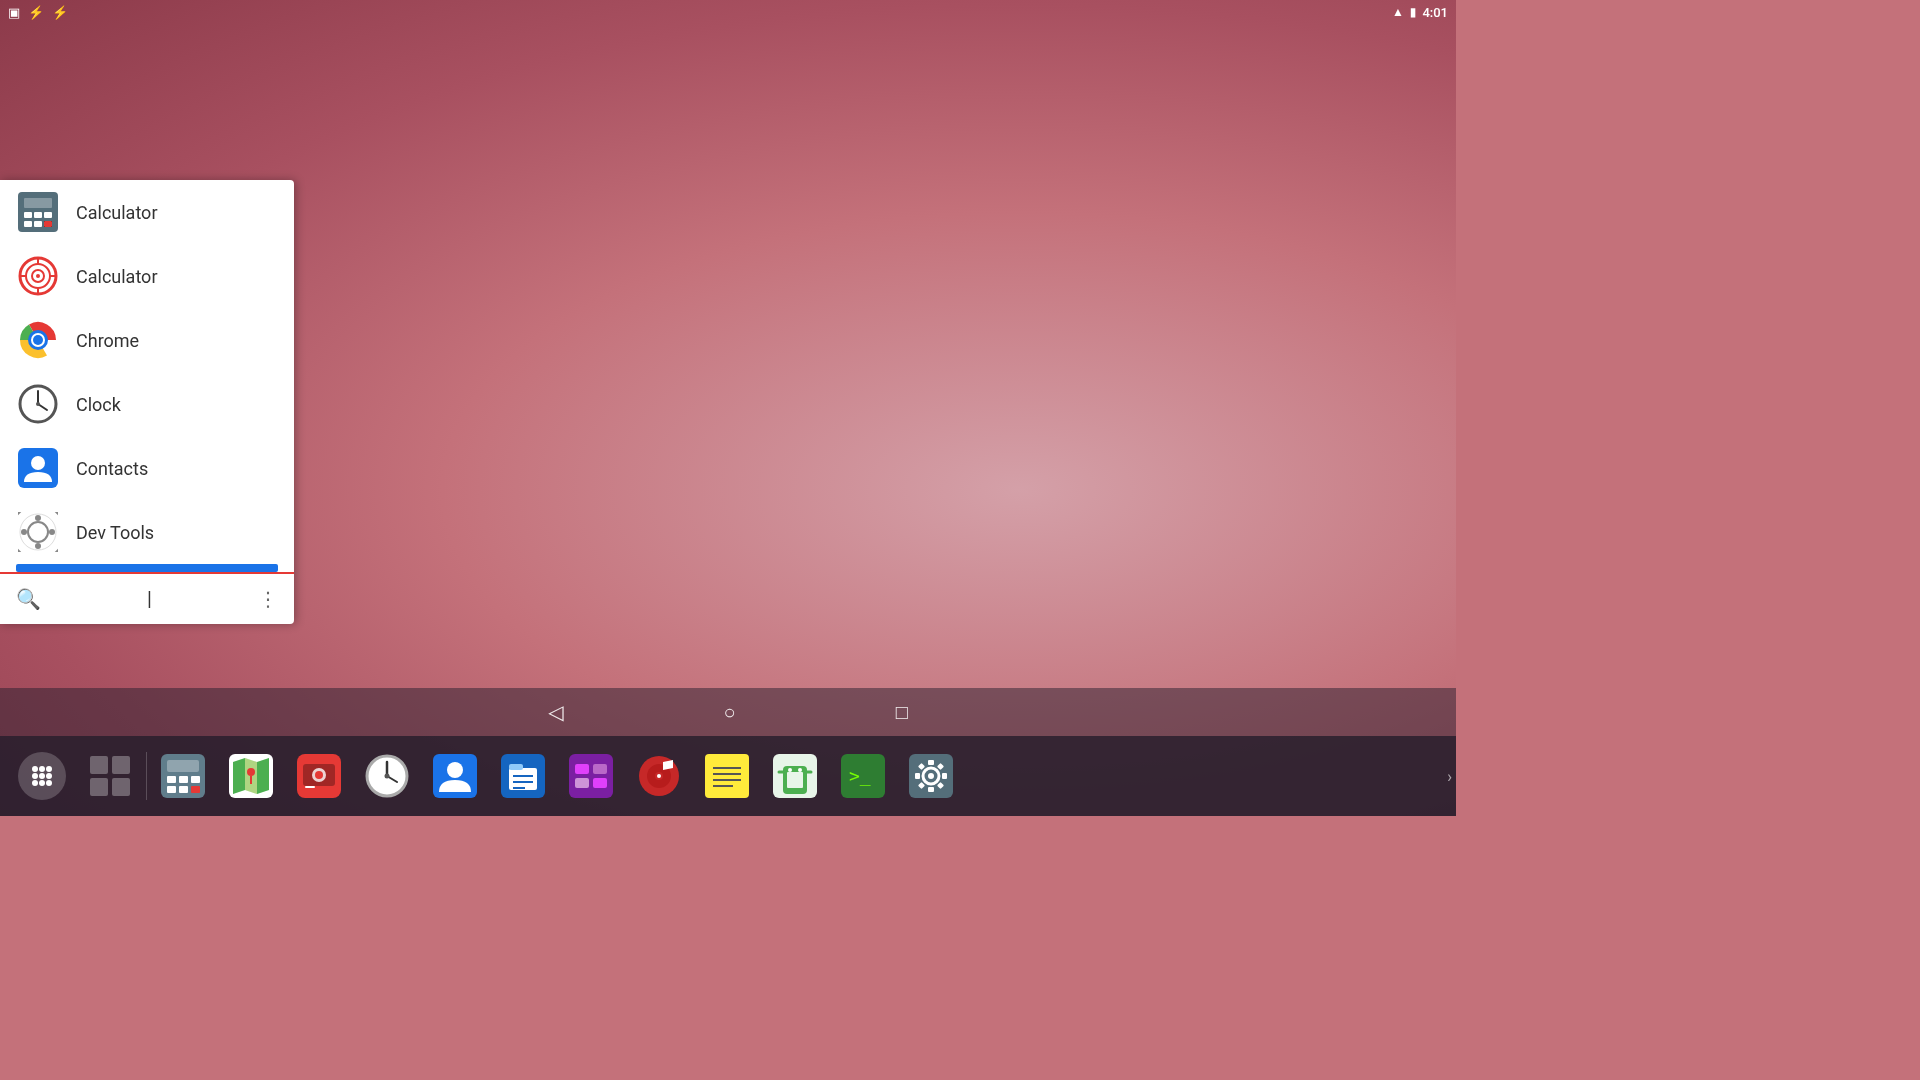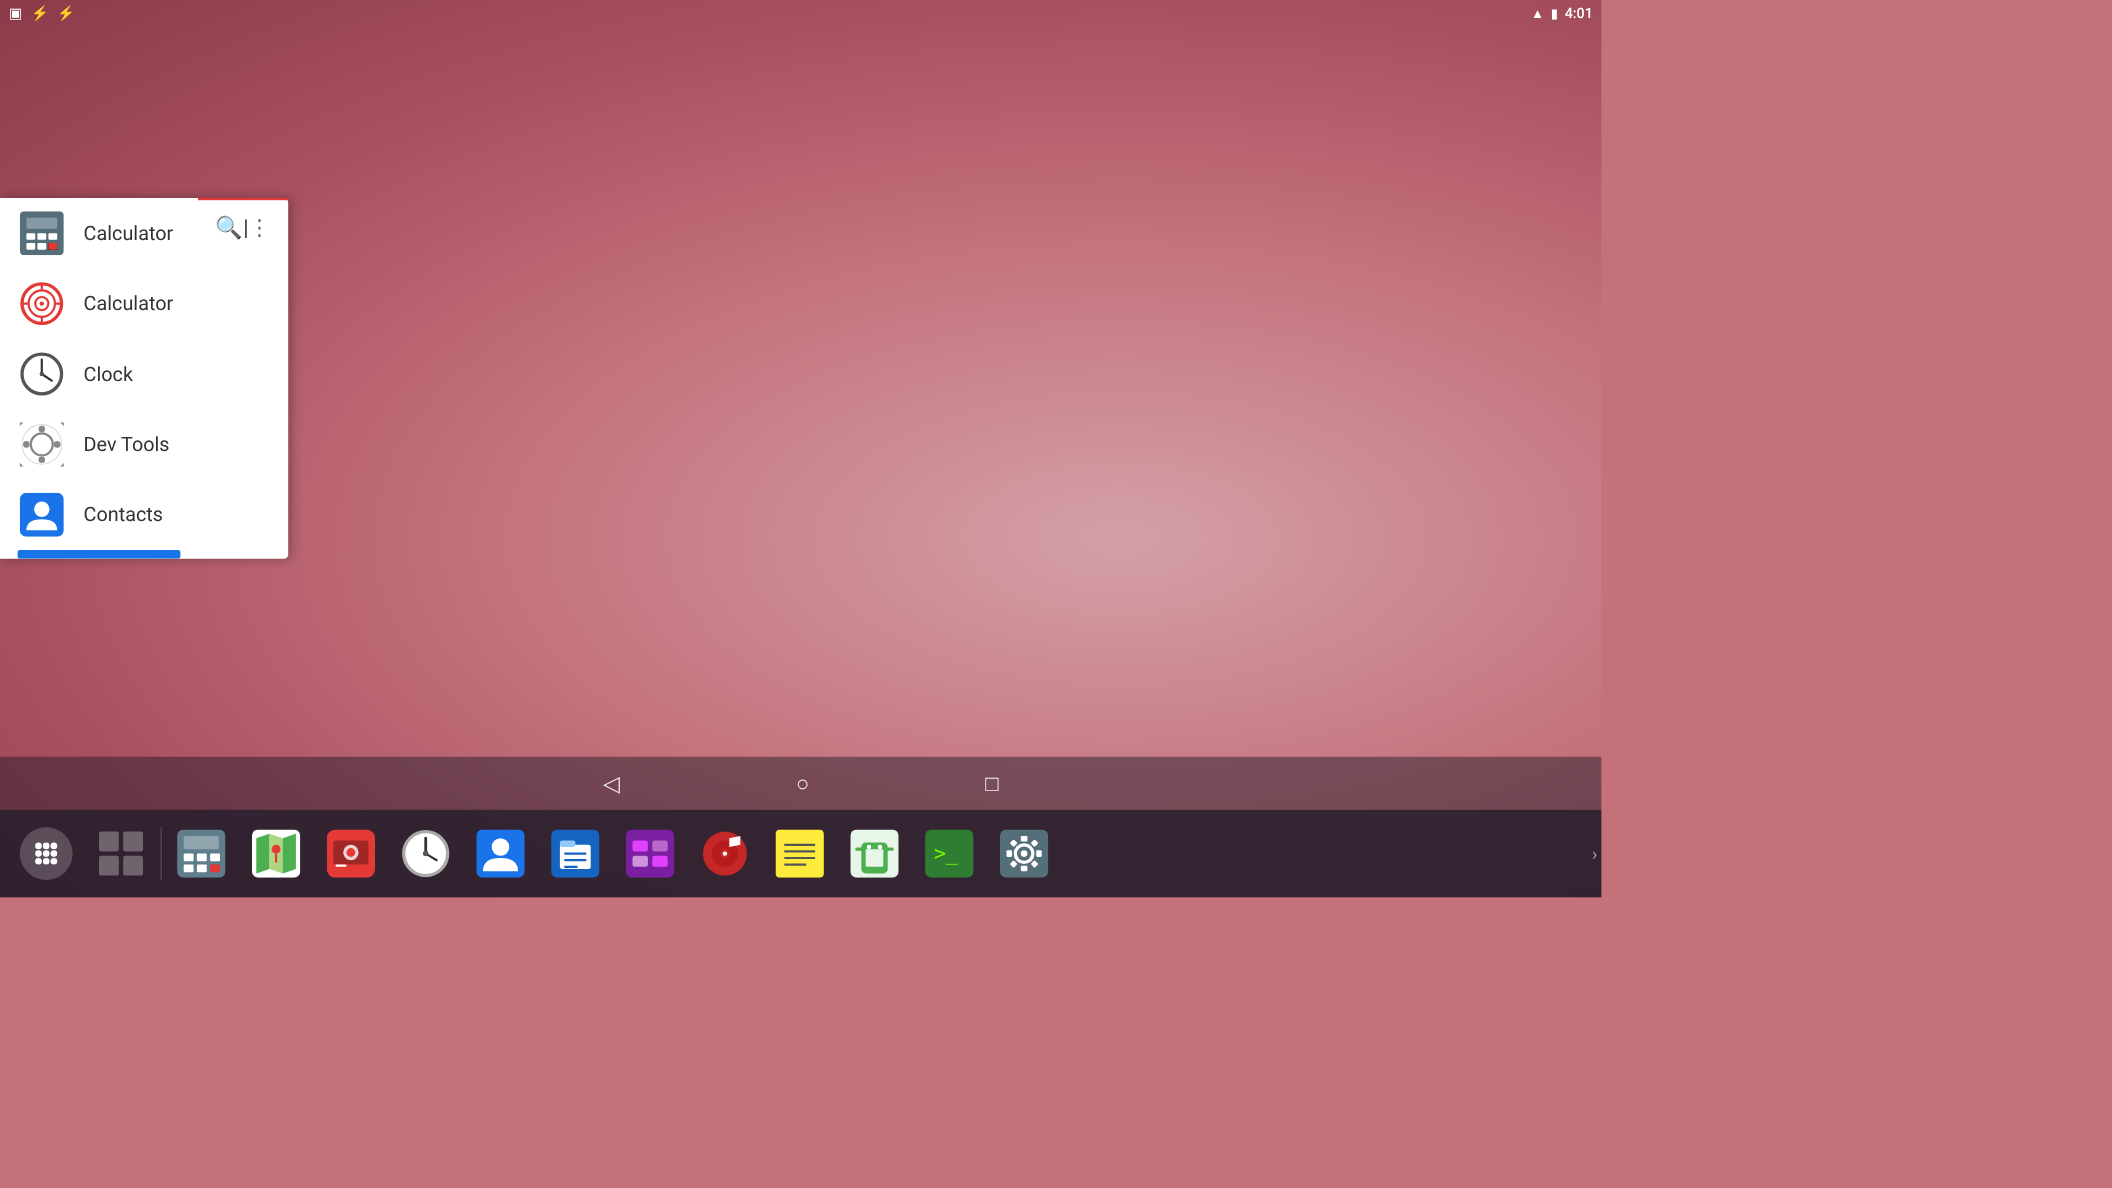--- a/index.html
+++ b/index.html
@@ -55,25 +55,26 @@
     .status-left span {
       color: white;
       font-size: 13px;
     }
 
     
     .app-drawer {
       position: absolute;
       top: 180px;
       left: 0;
-      width: 262px;
+      width: 294px;
       background: white;
       border-radius: 0 4px 4px 0;
       box-shadow: 2px 0 10px rgba(0,0,0,0.3);
       display: flex;
+      flex-direction: column;
       z-index: 50;
     }
 
     .app-list {
       flex: 1;
       overflow: hidden;
     }
 
     .app-item {
       display: flex;
@@ -240,31 +241,58 @@
           <line x1="20" y1="2" x2="20" y2="8" stroke="#e53935" stroke-width="2"></line>
           <line x1="20" y1="32" x2="20" y2="38" stroke="#e53935" stroke-width="2"></line>
           <line x1="2" y1="20" x2="8" y2="20" stroke="#e53935" stroke-width="2"></line>
           <line x1="32" y1="20" x2="38" y2="20" stroke="#e53935" stroke-width="2"></line>
         </svg>
       </div>
       <span class="app-item-label">Calculator</span>
     </div>
 
 
+    <div class="app-item">
+      <div class="app-item-icon">
+        <svg width="40" height="40" viewBox="0 0 40 40">
+          <circle cx="20" cy="20" r="20" fill="#fff"></circle>
+
+          <path d="M20 20 L38 20 A18 18 0 0 0 11 4.4 Z" fill="#e53935"></path>
+          <path d="M20 20 L11 4.4 A18 18 0 0 0 2 20 Z" fill="#4CAF50"></path>
+          <path d="M20 20 L2 20 A18 18 0 0 0 29 35.6 Z" fill="#FBC02D"></path>
+
+          <circle cx="20" cy="20" r="10" fill="#1a73e8"></circle>
+          <circle cx="20" cy="20" r="7" fill="white"></circle>
+          <circle cx="20" cy="20" r="5" fill="#1a73e8"></circle>
+        </svg>
+      </div>
+      <span class="app-item-label">Chrome</span>
+    </div>
 
     <div class="app-item">
       <div class="app-item-icon">
         <svg width="40" height="40" viewBox="0 0 40 40">
           <circle cx="20" cy="20" r="18" fill="white" stroke="#555" stroke-width="3"></circle>
           <line x1="20" y1="20" x2="20" y2="7" stroke="#333" stroke-width="2" stroke-linecap="round"></line>
           <line x1="20" y1="20" x2="29" y2="26" stroke="#333" stroke-width="2" stroke-linecap="round"></line>
           <circle cx="20" cy="20" r="2" fill="#555"></circle>
         </svg>
       </div>
       <span class="app-item-label">Clock</span>
+    </div>
+
+    <div class="app-item">
+      <div class="app-item-icon">
+        <svg width="40" height="40" viewBox="0 0 40 40">
+          <rect width="40" height="40" rx="6" fill="#1a73e8"></rect>
+          <circle cx="20" cy="15" r="7" fill="white"></circle>
+          <path d="M6 34 Q6 24 20 24 Q34 24 34 34" fill="white"></path>
+        </svg>
+      </div>
+      <span class="app-item-label">Contacts</span>
     </div>
 
     <div class="app-item">
       <div class="app-item-icon">
         <svg width="40" height="40" viewBox="0 0 40 40">
           <circle cx="20" cy="20" r="18" fill="#fff" stroke="#ddd" stroke-width="1"></circle>
           <circle cx="20" cy="20" r="10" fill="none" stroke="#888" stroke-width="2"></circle>
           <circle cx="20" cy="6" r="3" fill="#888"></circle>
           <circle cx="20" cy="34" r="3" fill="#888"></circle>
           <circle cx="6" cy="20" r="3" fill="#888"></circle>
@@ -273,31 +301,20 @@
           <path d="M17 3 L23 3 L23 8 L17 8 Z" fill="#888" transform="rotate(45,20,20) translate(0,-14)"></path>
           <path d="M17 3 L23 3 L23 8 L17 8 Z" fill="#888" transform="rotate(90,20,20) translate(0,-14)"></path>
           <path d="M17 3 L23 3 L23 8 L17 8 Z" fill="#888" transform="rotate(135,20,20) translate(0,-14)"></path>
           <path d="M17 3 L23 3 L23 8 L17 8 Z" fill="#888" transform="rotate(180,20,20) translate(0,-14)"></path>
           <path d="M17 3 L23 3 L23 8 L17 8 Z" fill="#888" transform="rotate(225,20,20) translate(0,-14)"></path>
           <path d="M17 3 L23 3 L23 8 L17 8 Z" fill="#888" transform="rotate(270,20,20) translate(0,-14)"></path>
           <path d="M17 3 L23 3 L23 8 L17 8 Z" fill="#888" transform="rotate(315,20,20) translate(0,-14)"></path>
         </svg>
       </div>
       <span class="app-item-label">Dev Tools</span>
-    </div>
-
-    <div class="app-item">
-      <div class="app-item-icon">
-        <svg width="40" height="40" viewBox="0 0 40 40">
-          <rect width="40" height="40" rx="6" fill="#1a73e8"></rect>
-          <circle cx="20" cy="15" r="7" fill="white"></circle>
-          <path d="M6 34 Q6 24 20 24 Q34 24 34 34" fill="white"></path>
-        </svg>
-      </div>
-      <span class="app-item-label">Contacts</span>
     </div>
 
     <div style="height:8px; background: #1a73e8; border-radius: 2px; margin: 0 16px;"></div>
 
   </div>
 
   <div class="drawer-bottom">
     <span class="drawer-search-icon">🔍</span>
     <span class="drawer-cursor">|</span>
     <span class="drawer-more-icon">⋮</span>

